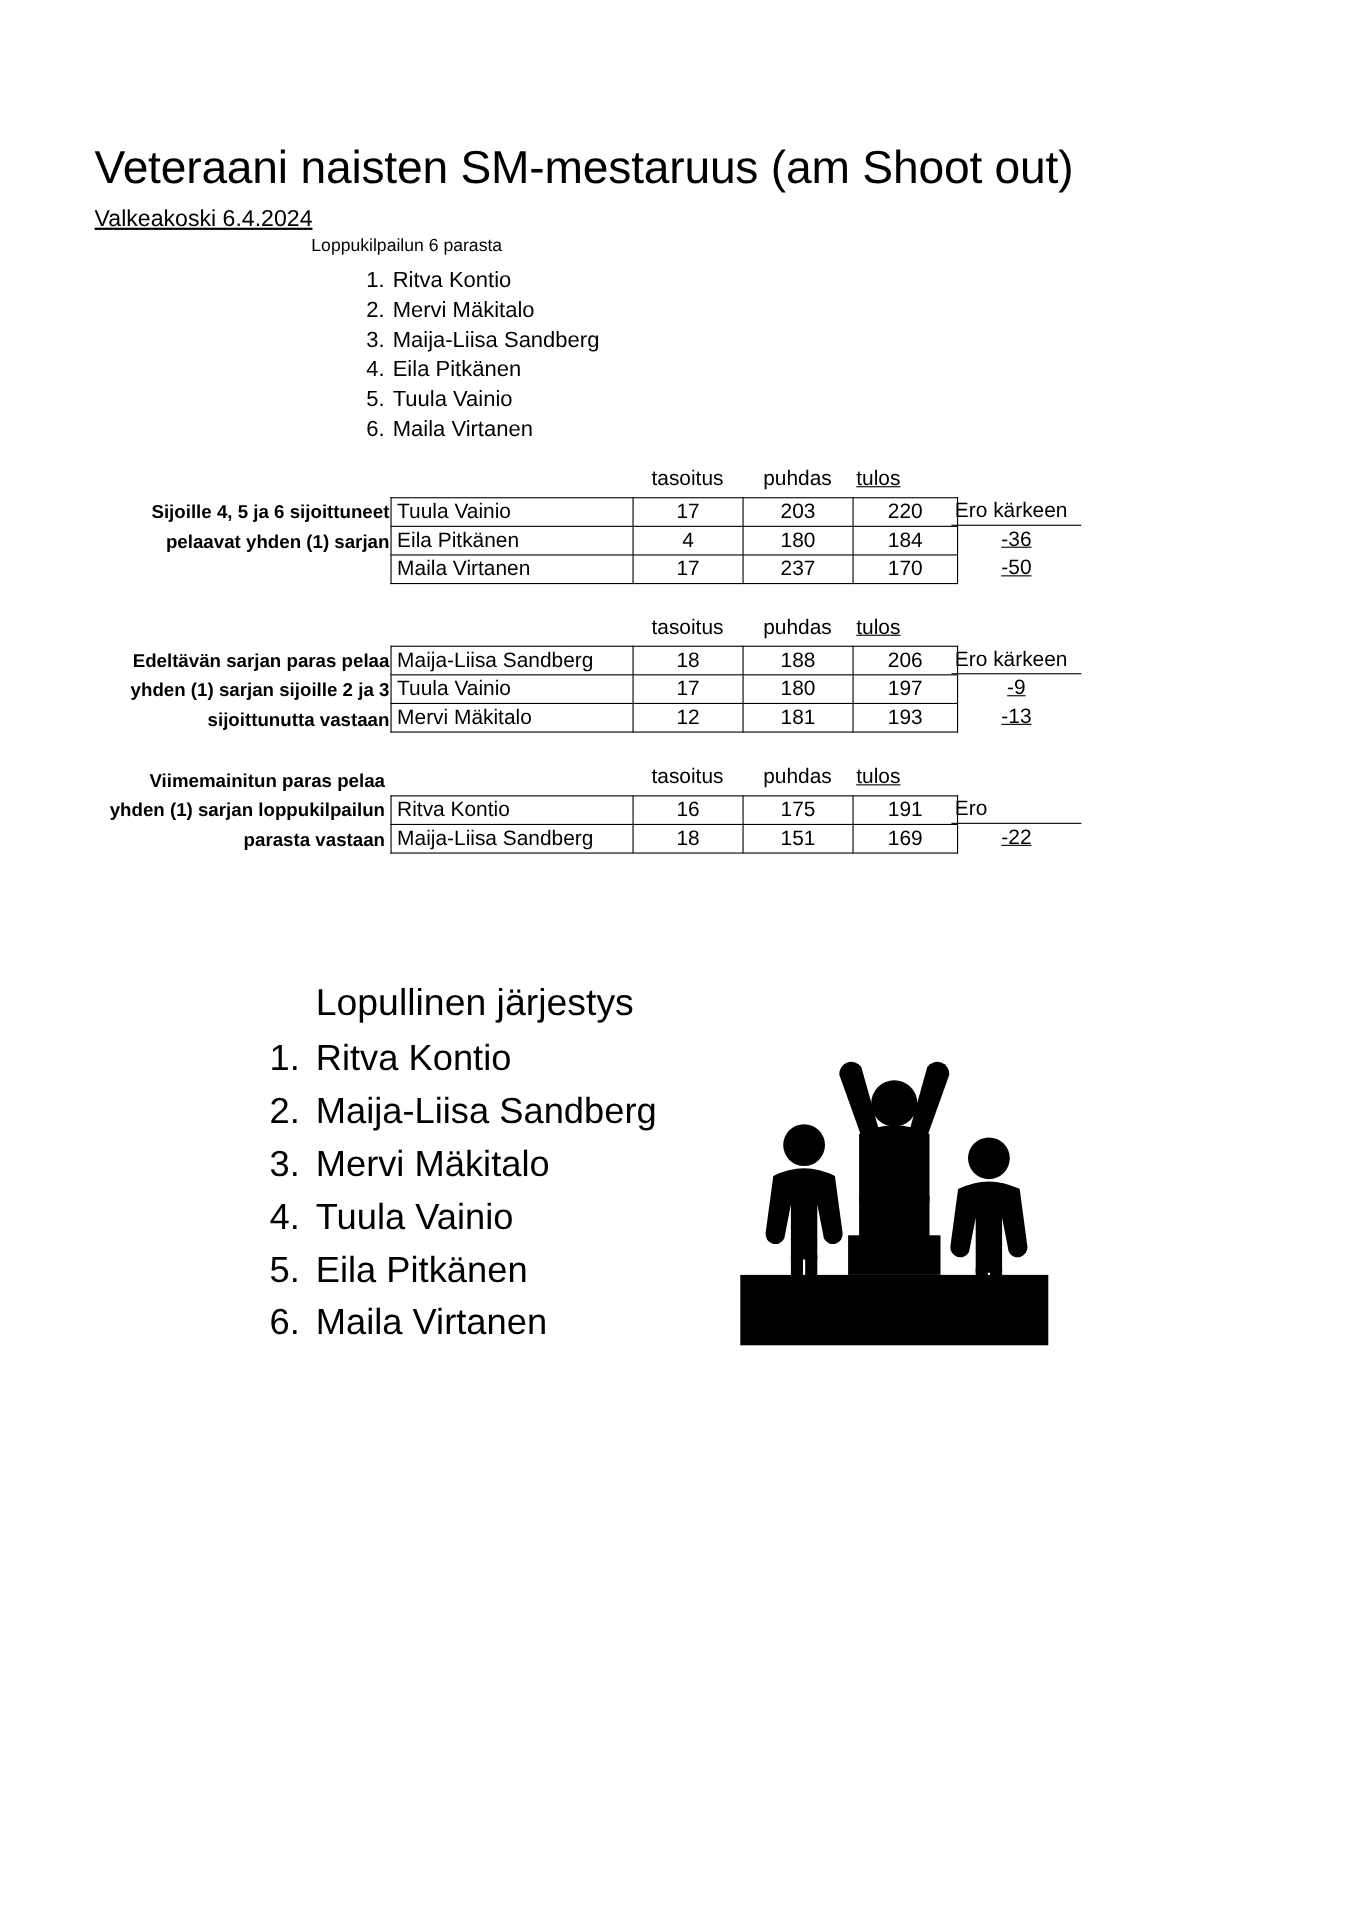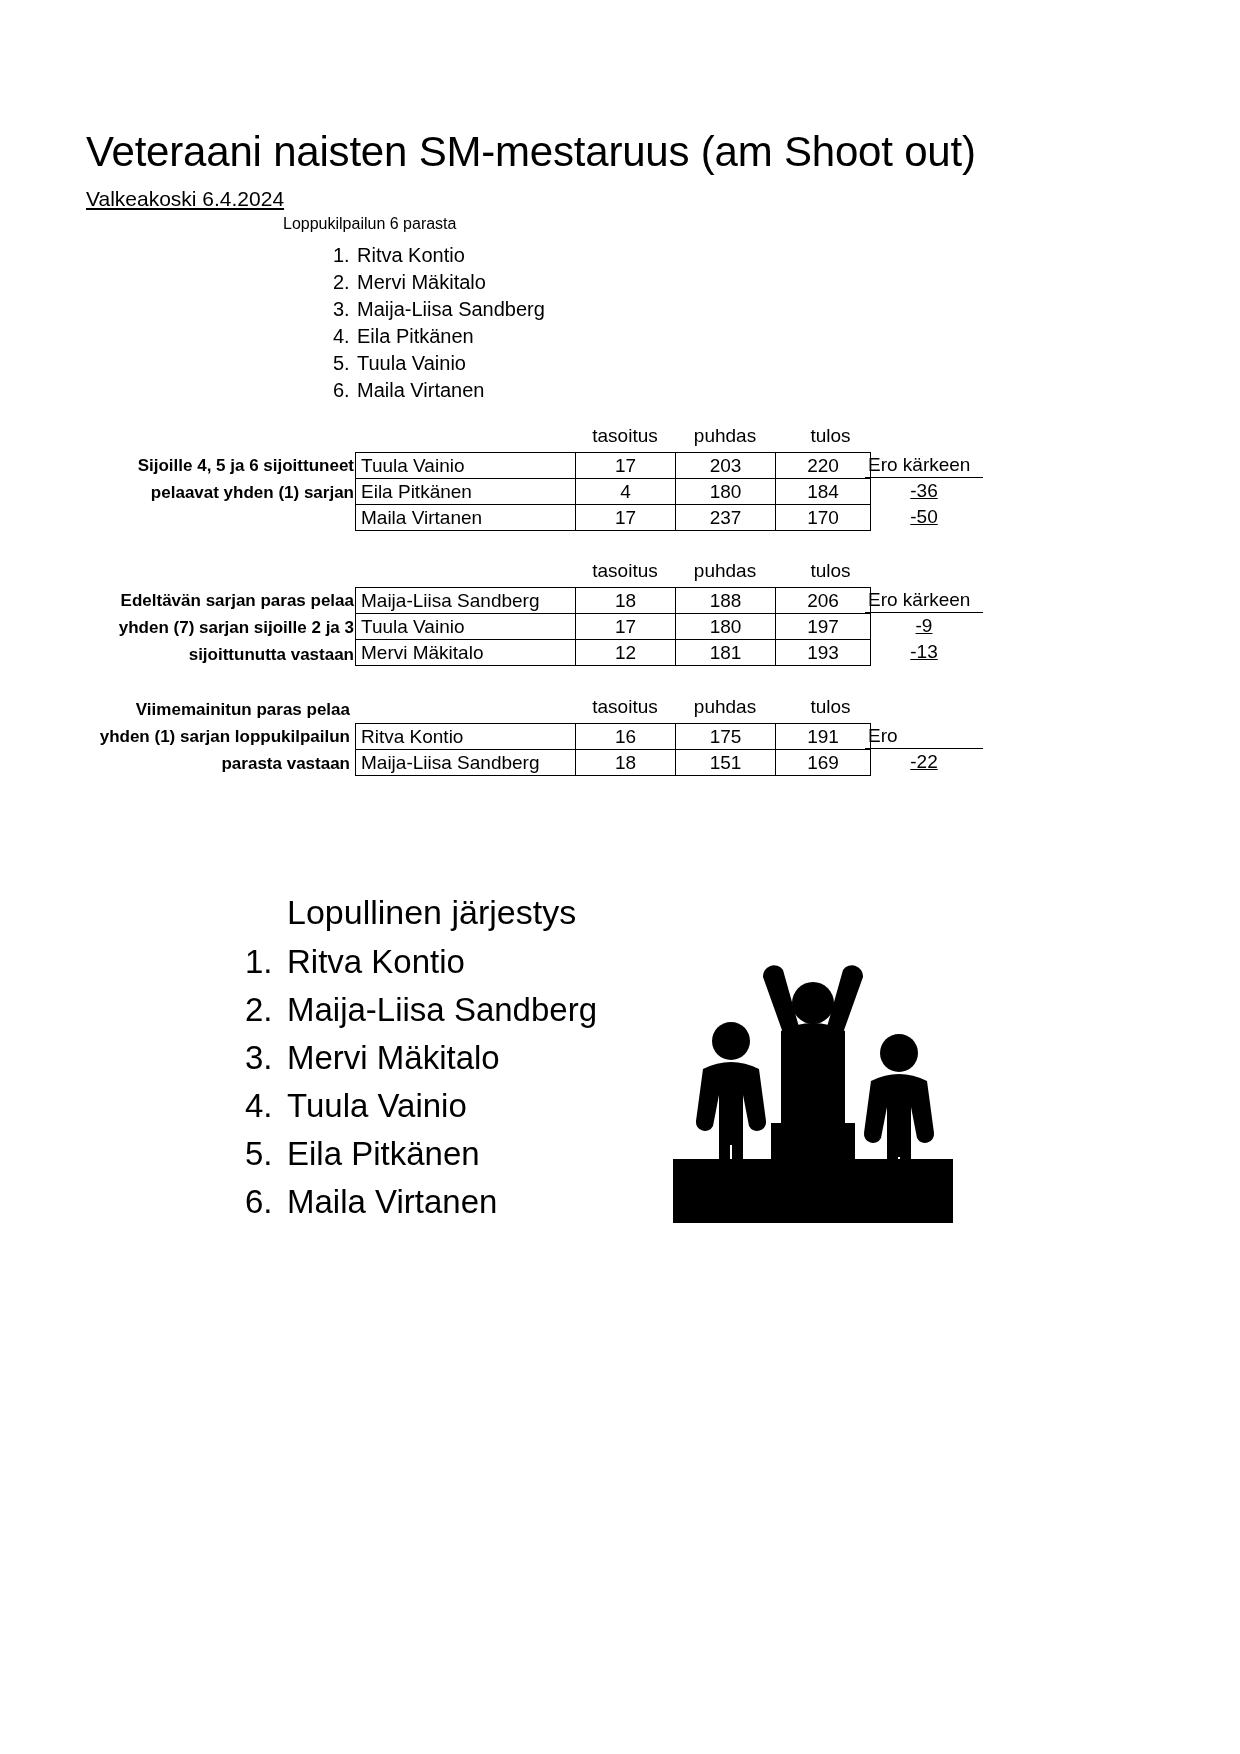--- a/index.html
+++ b/index.html
@@ -100,21 +100,21 @@
     font-size: 19px;
   }
   .colheads span {
     position: absolute;
     top: 0;
     text-align: center;
     white-space: nowrap;
   }
   .ch-tasoitus { left: 220px; width: 100px; }
   .ch-puhdas   { left: 320px; width: 100px; }
-  .ch-tulos    { left: 428px; width: 95px; }
+  .ch-tulos    { left: 396px; width: 95px; text-decoration: underline; }
 
   table.score {
     position: absolute;
     left: 355px;
     top: 27px;
     border-collapse: collapse;
     font-size: 19px;
     table-layout: fixed;
   }
   table.score td {
@@ -244,21 +244,21 @@
       </table>
       <div class="ero-col">
         <div class="ero-row ero-head">Ero kärkeen</div>
         <div class="ero-row ero-val">-36</div>
         <div class="ero-row ero-val">-50</div>
       </div>
     </div>
   <div class="match-block block-2" id="block-1">
       <div class="side-label" style="top: 27px;">
         <span class="ln">Edeltävän sarjan paras pelaa</span>
-        <span class="ln">yhden (7) sarjan sijoille 2 ja 3</span>
+        <span class="ln">yhden (1) sarjan sijoille 2 ja 3</span>
         <span class="ln">sijoittunutta vastaan</span>
       </div>
       <div class="colheads">
         <span class="ch-tasoitus">tasoitus</span>
         <span class="ch-puhdas">puhdas</span>
         <span class="ch-tulos">tulos</span>
       </div>
       <table class="score">
         <tbody>
           <tr>

